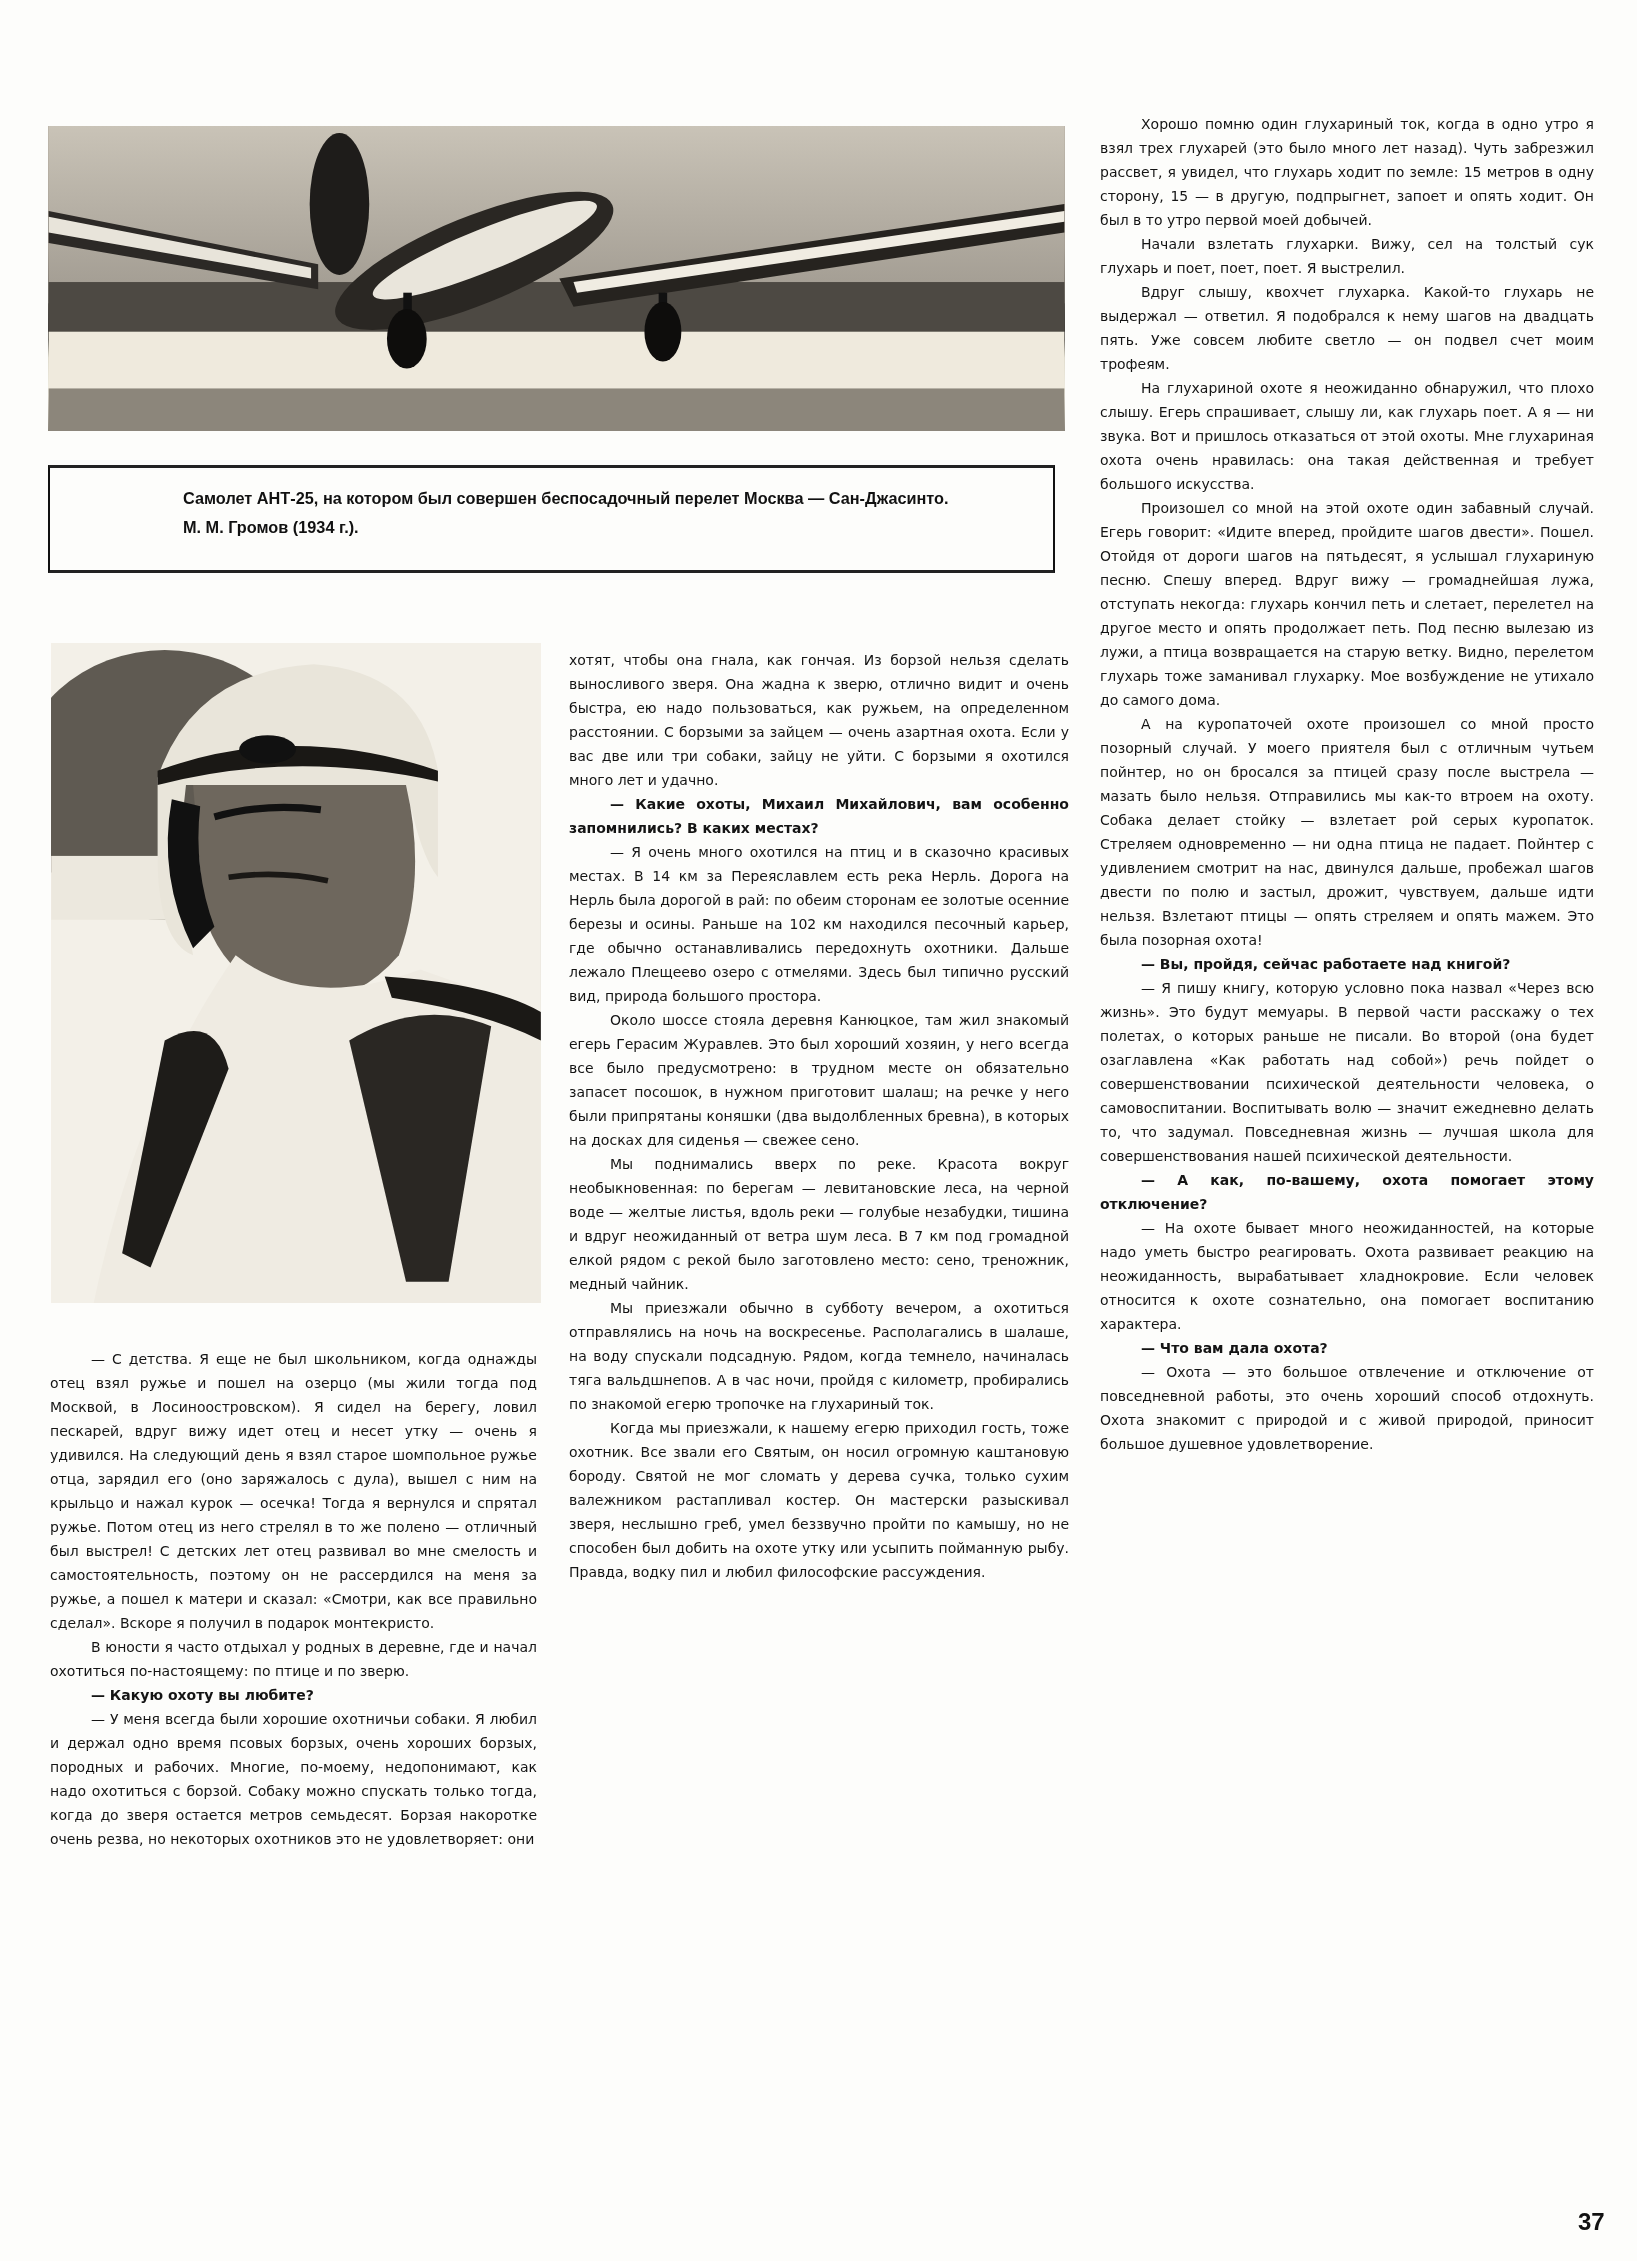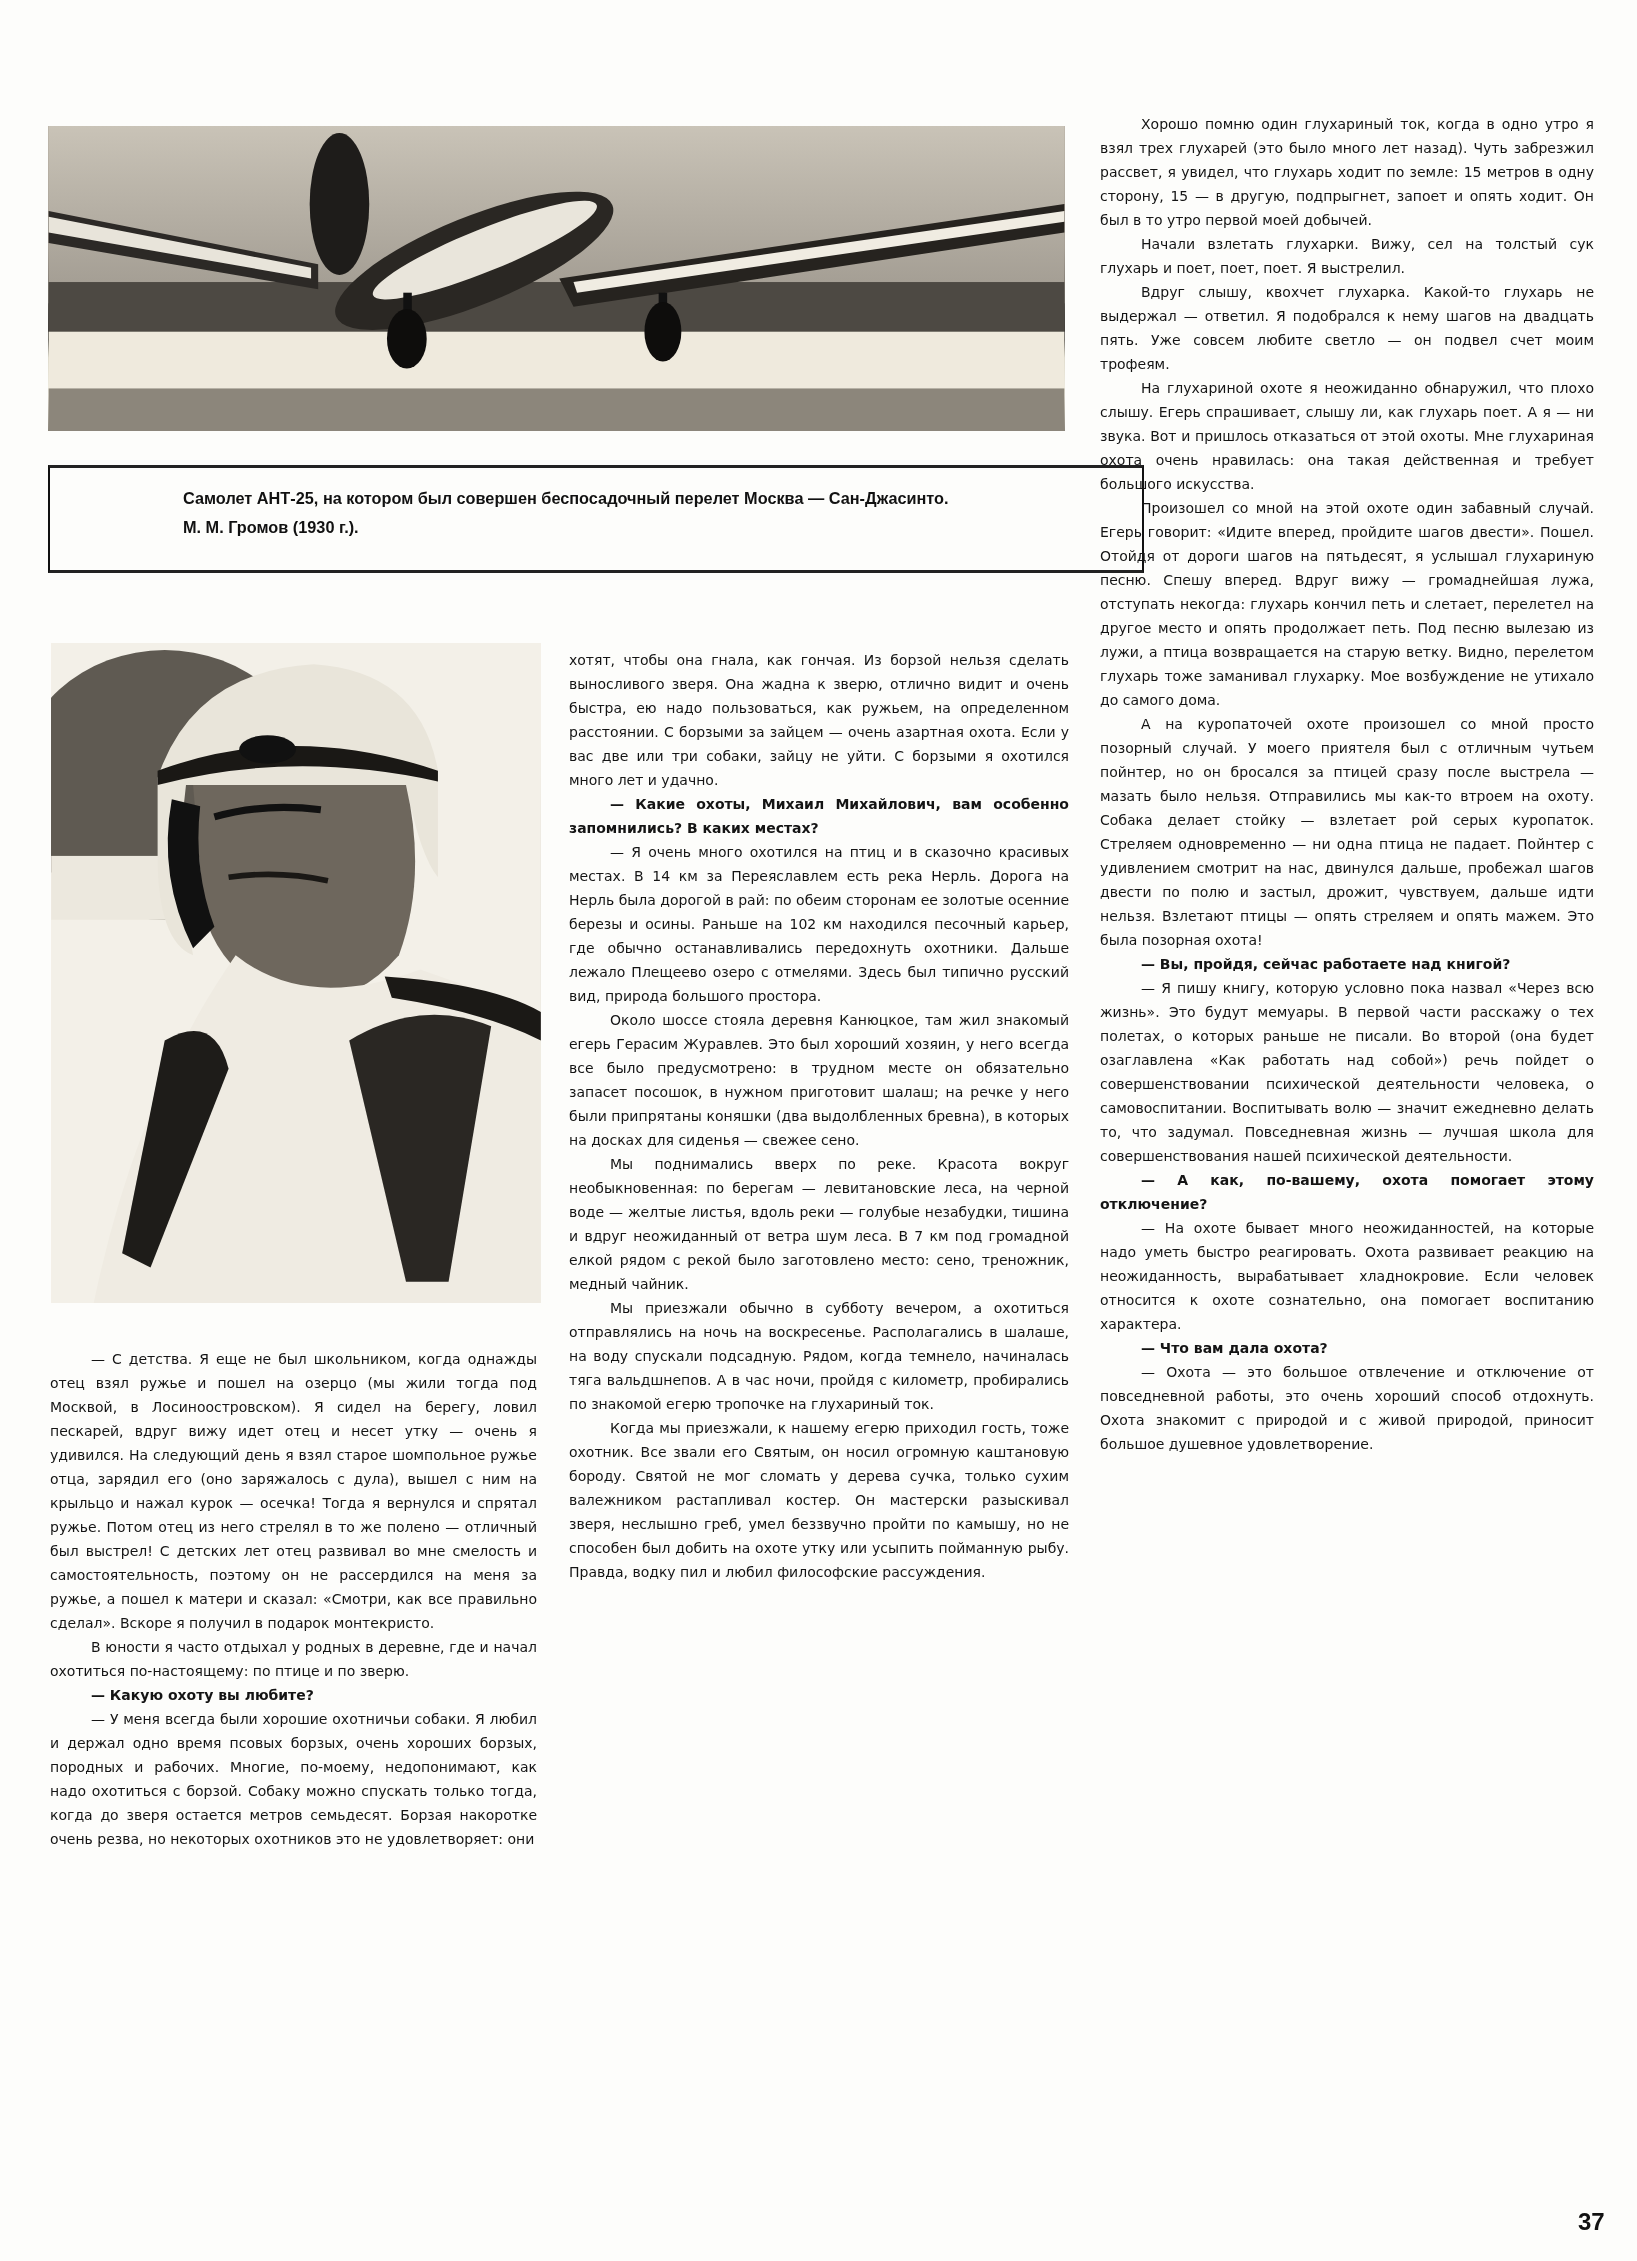--- a/index.html
+++ b/index.html
@@ -3,21 +3,21 @@
 <meta charset="utf-8">
 <style>
   html, body { margin: 0; padding: 0; background: #fdfdfb; }
   body { width: 1637px; height: 2261px; position: relative; overflow: hidden;
          font-family: "DejaVu Sans", sans-serif; color: #141414; }
   .photo { position: absolute; overflow: hidden; }
   .plane-photo { left: 48px; top: 126px; width: 1017px; height: 305px;
     background: linear-gradient(180deg, #b9b2a6 0%, #a59d92 40%, #4a4640 62%, #3a3632 70%, #d9d4c6 76%, #f3efe4 88%, #8b857a 100%); }
   .portrait-photo { left: 51px; top: 643px; width: 490px; height: 660px;
     background: radial-gradient(ellipse at 55% 40%, #8a837a 0%, #4b4640 35%, #f4f1ea 65%), #efece4; }
-  .caption-box { position: absolute; left: 48px; top: 465px; width: 1096px; height: 108px;
+  .caption-box { position: absolute; left: 48px; top: 465px; width: 1007px; height: 108px;
     border-left: 2.1px solid #111; border-right: 2.1px solid #111;
     border-top: 3.5px solid #222; border-bottom: 3.5px solid #222; box-sizing: border-box; padding-left: 44px; }
   .caption-box .cap { position: absolute; left: 133px; top: 20px; width: 781px;
     font: bold 16.3px/20.6px "Liberation Sans", sans-serif; color: #111; }
   .caption-box .cap p { margin: 0 0 8.5px 0; }
   .col { position: absolute; font-size: 14px; line-height: 24px; text-align: justify; }
   .col p { margin: 0; text-indent: 41px; }
   .col p.q { font-weight: bold; }
   .col p.cont { text-indent: 0; }
   .col-left  { left: 50px;   top: 1347px; width: 487px; }
@@ -57,21 +57,21 @@
     <rect x="500" y="235" width="12" height="60" fill="#111"></rect>
     <ellipse cx="505" cy="300" rx="28" ry="42" fill="#0e0d0c"></ellipse>
     <rect x="860" y="235" width="12" height="55" fill="#111"></rect>
     <ellipse cx="866" cy="290" rx="26" ry="42" fill="#0e0d0c"></ellipse>
   </svg>
 </div>
 
 <div class="caption-box">
   <div class="cap">
     <p>Самолет АНТ-25, на котором был совершен беспосадочный перелет Москва — Сан-Джасинто.</p>
-    <p>М. М. Громов (1930 г.).</p>
+    <p>М. М. Громов (1934 г.).</p>
   </div>
 </div>
 
 <div class="photo portrait-photo" title="Портрет летчика М. М. Громова в шлеме с очками">
   <svg width="490" height="660" viewBox="0 0 690 930">
     <rect width="690" height="930" fill="#f3f0e8"></rect>
     <ellipse cx="160" cy="200" rx="210" ry="190" fill="#5f5a52"></ellipse>
     <rect x="0" y="300" width="330" height="90" fill="#ece8de"></rect>
 
     <path d="M150 190 Q200 40 370 30 Q520 40 545 180 L545 330 Q520 300 500 200 L190 200 Q175 320 200 440 Q150 420 150 300 Z" fill="#e9e5da"></path>

